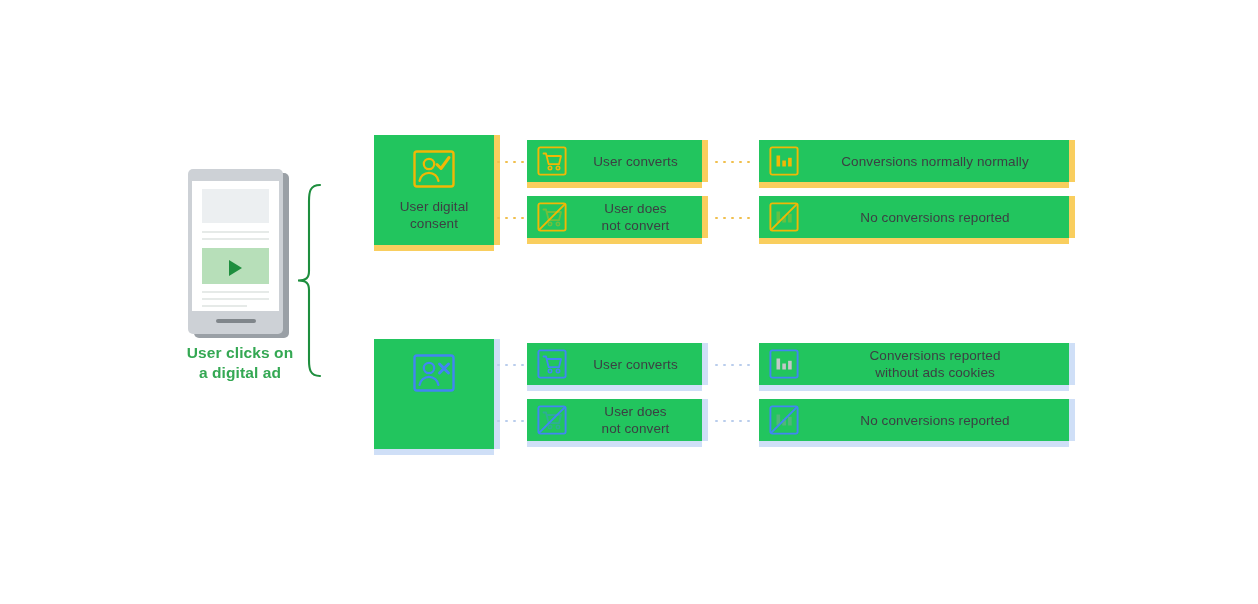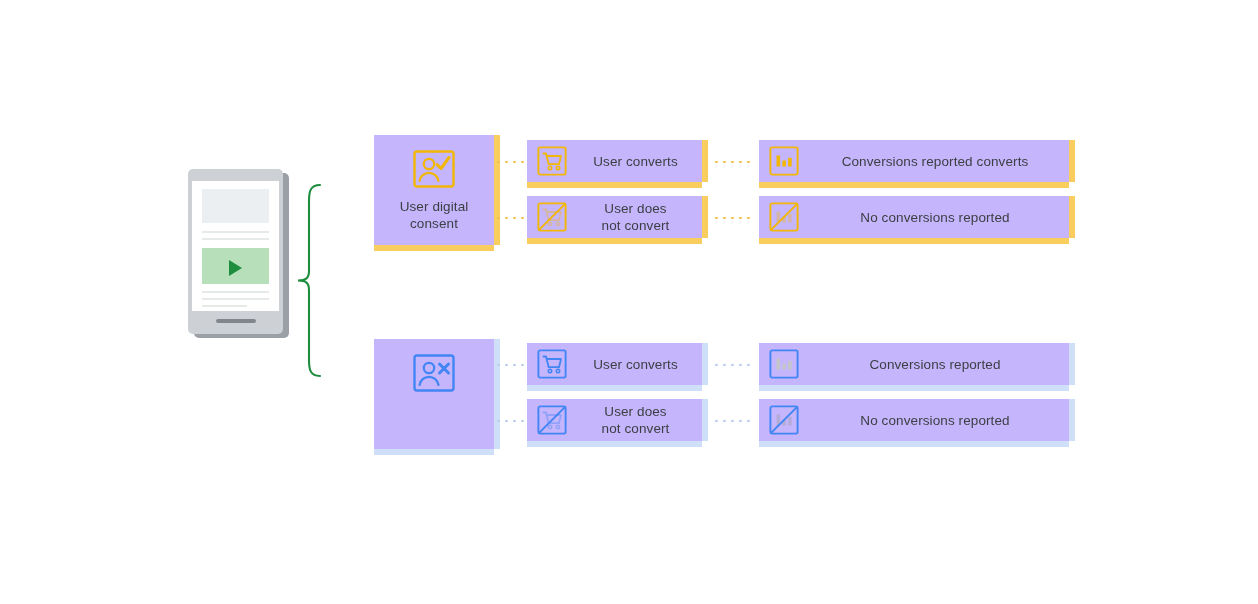--- a/index.html
+++ b/index.html
@@ -57,21 +57,21 @@
     letter-spacing:.1px;
   }
   .phone-caption span{display:block;}
 
   
   .brace{position:absolute;left:296px;top:183px;width:26px;height:195px;}
 
   
   .card{
     position:absolute;
-    background:#c4b5fd;
+    background:#22c55e;
     box-sizing:border-box;
   }
   .card .accent-bottom{
     position:absolute;left:0;bottom:-6px;height:6px;width:100%;
   }
   .card .accent-right{
     position:absolute;right:-6px;top:0;width:6px;height:100%;
   }
   .card.amber .accent-bottom,.card.amber .accent-right{background:#f9ce5e;}
   .card.blue  .accent-bottom,.card.blue  .accent-right{background:#cfdff7;}
@@ -122,20 +122,24 @@
         <div class="scr-line l1"></div>
         <div class="scr-line l2"></div>
         <div class="scr-vid"></div>
         <div class="scr-play"></div>
         <div class="scr-line l3"></div>
         <div class="scr-line l4"></div>
         <div class="scr-line l5"></div>
       </div>
       <div class="phone-home"></div>
     </div>
+    <div class="phone-caption">
+      <span>User clicks on</span>
+      <span>a digital ad</span>
+    </div>
   </div>
 
   <svg class="brace" width="26" height="195" viewBox="0 0 26 195">
     <path d="M24,2 C14,2 13,9 13,18 L13,88 C13,95 10,97.5 2,97.5 C10,97.5 13,100 13,107 L13,177 C13,186 14,193 24,193" fill="none" stroke="#1e8e3e" stroke-width="2.1" stroke-linecap="round"></path>
   </svg>
 
   <div class="card amber card-stage1" style="left:374px;top:135px;">
     <div class="accent-bottom"></div>
     <div class="accent-right"></div>
     <div class="s1-icon">
@@ -218,21 +222,21 @@
     <div class="accent-bottom"></div>
     <div class="accent-right"></div>
     <div class="r-icon">
       <svg width="30" height="30" viewBox="0 0 30 30">
         <rect x="1.4" y="1.4" width="27.2" height="27.2" rx="1.8" fill="none" stroke="#f2b705" stroke-width="1.9"></rect>
         <rect x="7.5" y="9.5" width="3.6" height="11" fill="#f2b705"></rect>
         <rect x="13.3" y="14.5" width="3.6" height="6" fill="#f2b705"></rect>
         <rect x="19.1" y="11.8" width="3.6" height="8.7" fill="#f2b705"></rect>
       </svg>
     </div>
-    <div class="r-text card-label">Conversions reported converts</div>
+    <div class="r-text card-label">Conversions normally normally</div>
   </div>
 
   <div class="card amber card-row" style="left:759px;top:196px;width:310px;">
     <div class="accent-bottom"></div>
     <div class="accent-right"></div>
     <div class="r-icon">
       <svg width="30" height="30" viewBox="0 0 30 30">
         <rect x="1.4" y="1.4" width="27.2" height="27.2" rx="1.8" fill="none" stroke="#f2b705" stroke-width="1.9"></rect>
         <g opacity="0.33">
           <rect x="7.5" y="9.5" width="3.6" height="11" fill="#f2b705"></rect>
@@ -326,20 +330,21 @@
     <div class="r-icon">
       <svg width="30" height="30" viewBox="0 0 30 30">
         <rect x="1.4" y="1.4" width="27.2" height="27.2" rx="1.8" fill="none" stroke="#4285f4" stroke-width="1.9"></rect>
         <rect x="7.5" y="9.5" width="3.6" height="11" fill="#c4c7c9"></rect>
         <rect x="13.3" y="14.5" width="3.6" height="6" fill="#c4c7c9"></rect>
         <rect x="19.1" y="11.8" width="3.6" height="8.7" fill="#c4c7c9"></rect>
       </svg>
     </div>
     <div class="r-text card-label">
       <div>Conversions reported</div>
+      <div>without ads cookies</div>
     </div>
   </div>
 
   <div class="card blue card-row" style="left:759px;top:399px;width:310px;">
     <div class="accent-bottom"></div>
     <div class="accent-right"></div>
     <div class="r-icon">
       <svg width="30" height="30" viewBox="0 0 30 30">
         <rect x="1.4" y="1.4" width="27.2" height="27.2" rx="1.8" fill="none" stroke="#4285f4" stroke-width="1.9"></rect>
         <g opacity="0.40">

